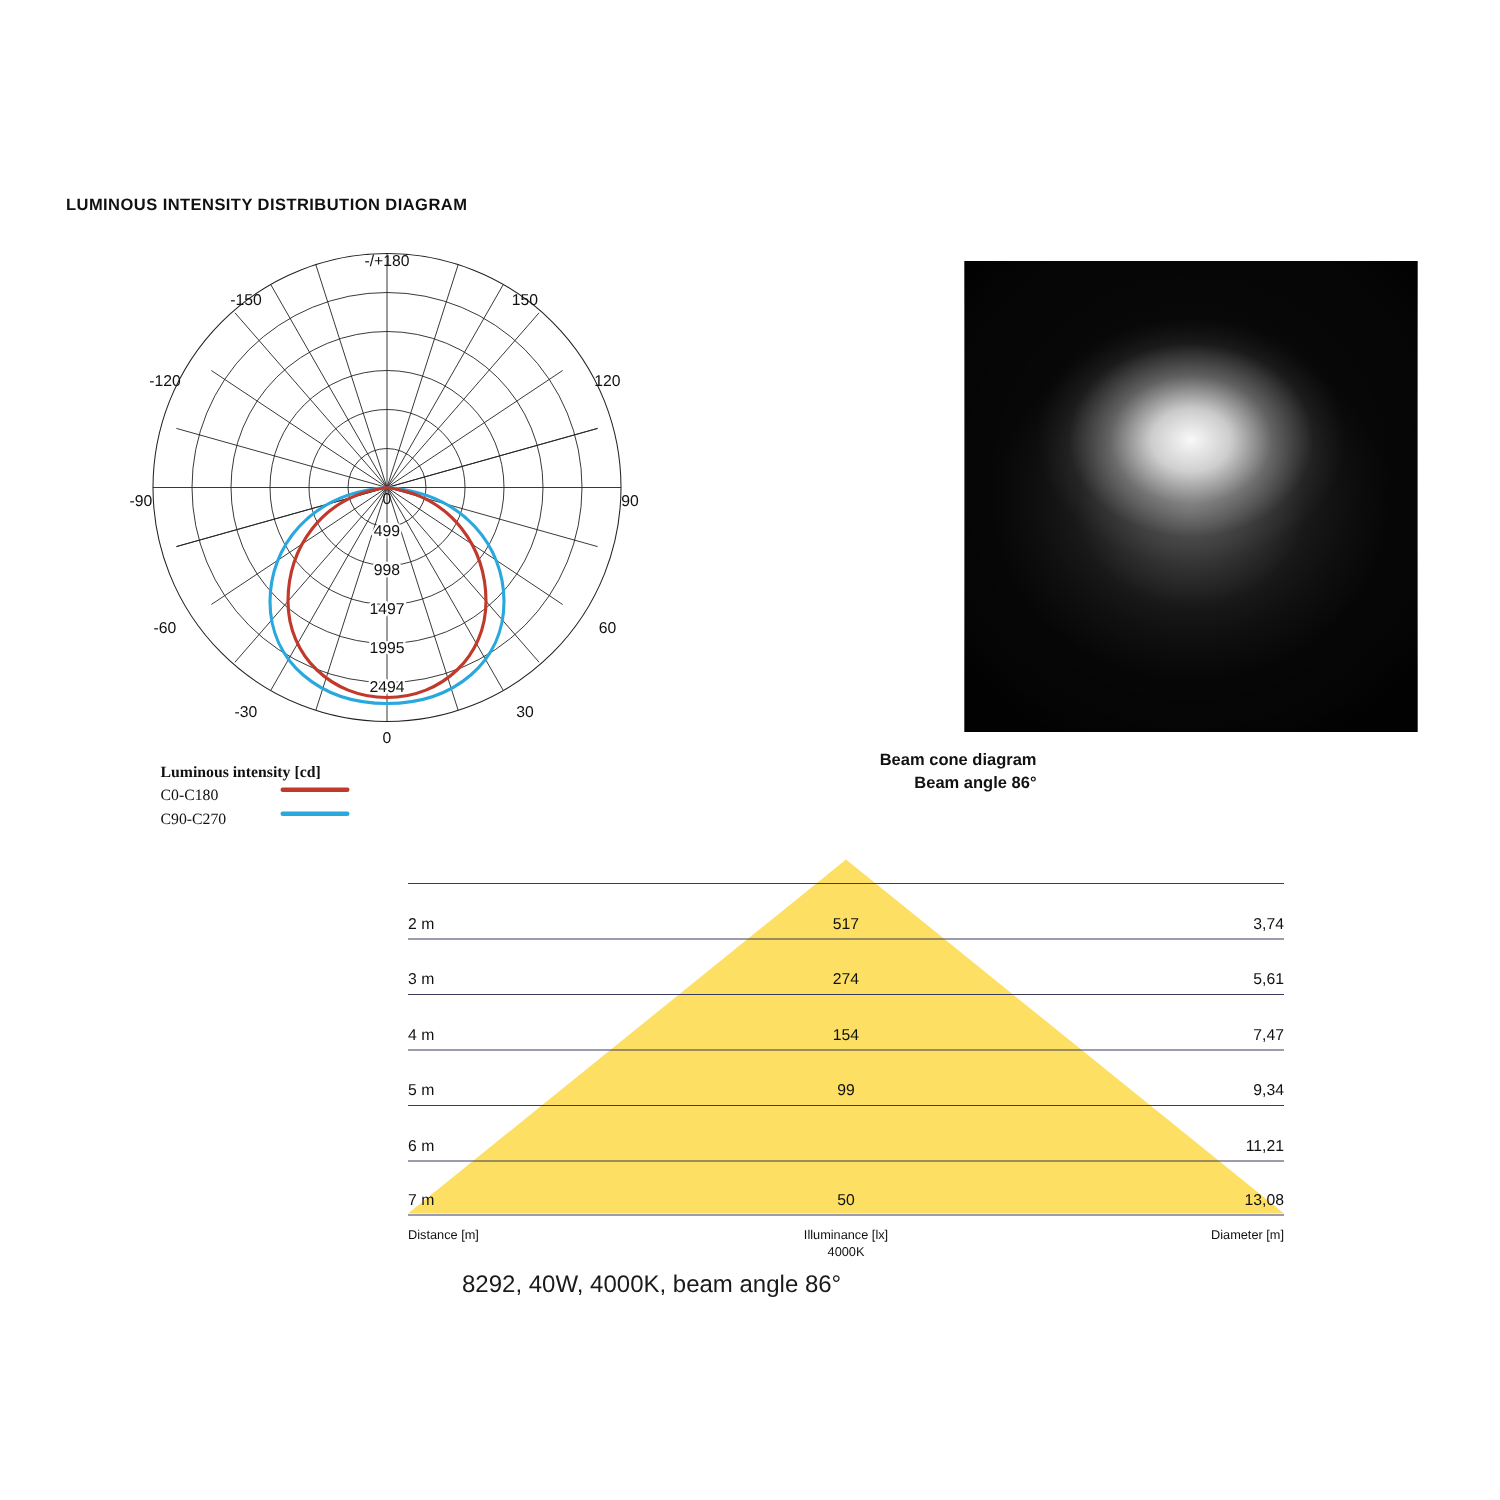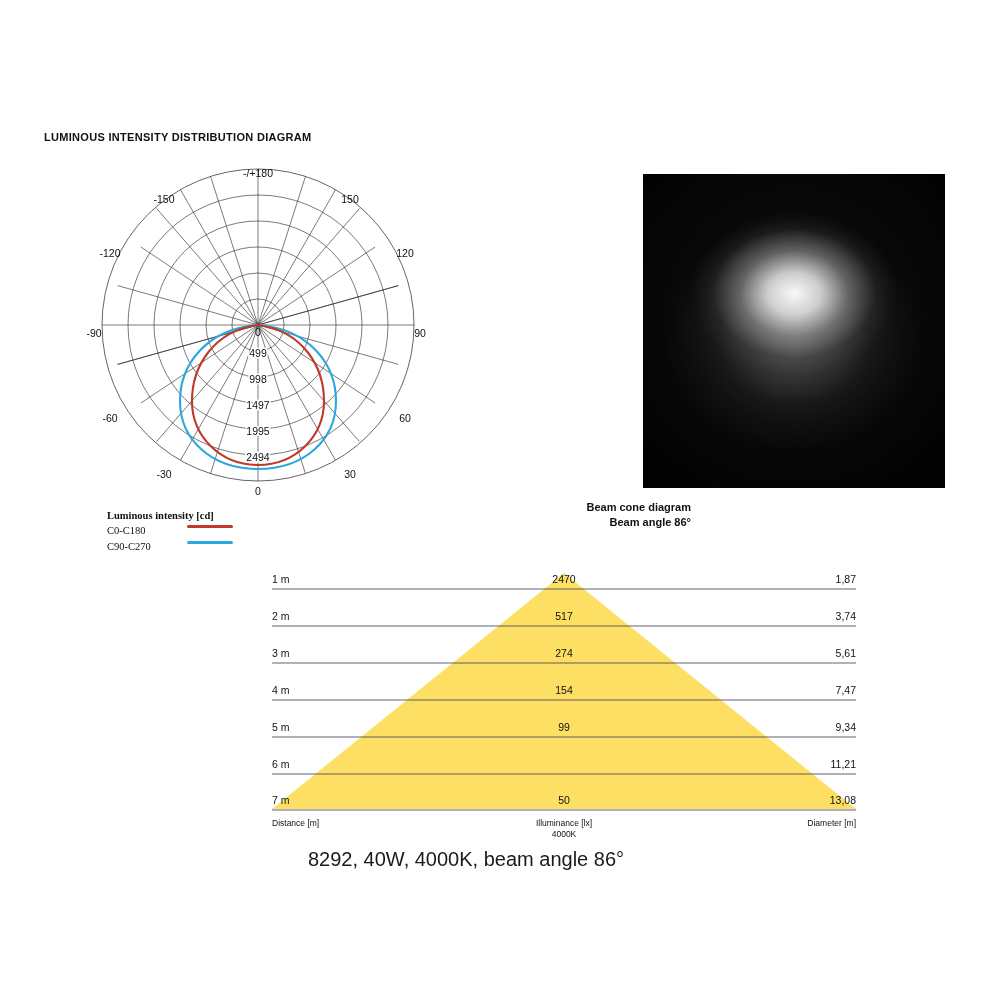--- a/index.html
+++ b/index.html
@@ -134,21 +134,21 @@
   }
   .cone-foot .f-left { position: absolute; left: 0; top: 0; }
   .cone-foot .f-mid  { position: absolute; left: 0; top: 0; width: 584px; text-align: center; line-height: 11px; }
   .cone-foot .f-right{ position: absolute; right: 0; top: 0; }
 
   
   .caption {
     position: absolute;
     left: 308px;
     top: 848px;
-    font-size: 20px;
+    font-size: 16px;
     color: #1a1a1a;
   }
 
   .polar-label { font-size: 10.5px; fill: #111; font-family: "Liberation Sans", sans-serif; }
   .polar-val   { font-size: 10.5px; fill: #111; font-family: "Liberation Sans", sans-serif; }
 </style>
 </head>
 <body>
 
 <div class="diagram-title">LUMINOUS INTENSITY DISTRIBUTION DIAGRAM</div>
@@ -256,25 +256,20 @@
       <line x1="0" y1="61" x2="584" y2="61"></line>
       <line x1="0" y1="98" x2="584" y2="98"></line>
       <line x1="0" y1="135" x2="584" y2="135"></line>
       <line x1="0" y1="172" x2="584" y2="172"></line>
       <line x1="0" y1="209" x2="584" y2="209"></line>
       <line x1="0" y1="245" x2="584" y2="245"></line>
     </g>
   </svg>
 
   <div class="cone-rows">
-    <div class="cone-row" style="top:8px">
-      <span class="c-dist">1 m</span>
-      <span class="c-lux">2470</span>
-      <span class="c-dia">1,87</span>
-    </div>
     <div class="cone-row" style="top:45px">
       <span class="c-dist">2 m</span>
       <span class="c-lux">517</span>
       <span class="c-dia">3,74</span>
     </div>
     <div class="cone-row" style="top:82px">
       <span class="c-dist">3 m</span>
       <span class="c-lux">274</span>
       <span class="c-dia">5,61</span>
     </div>

